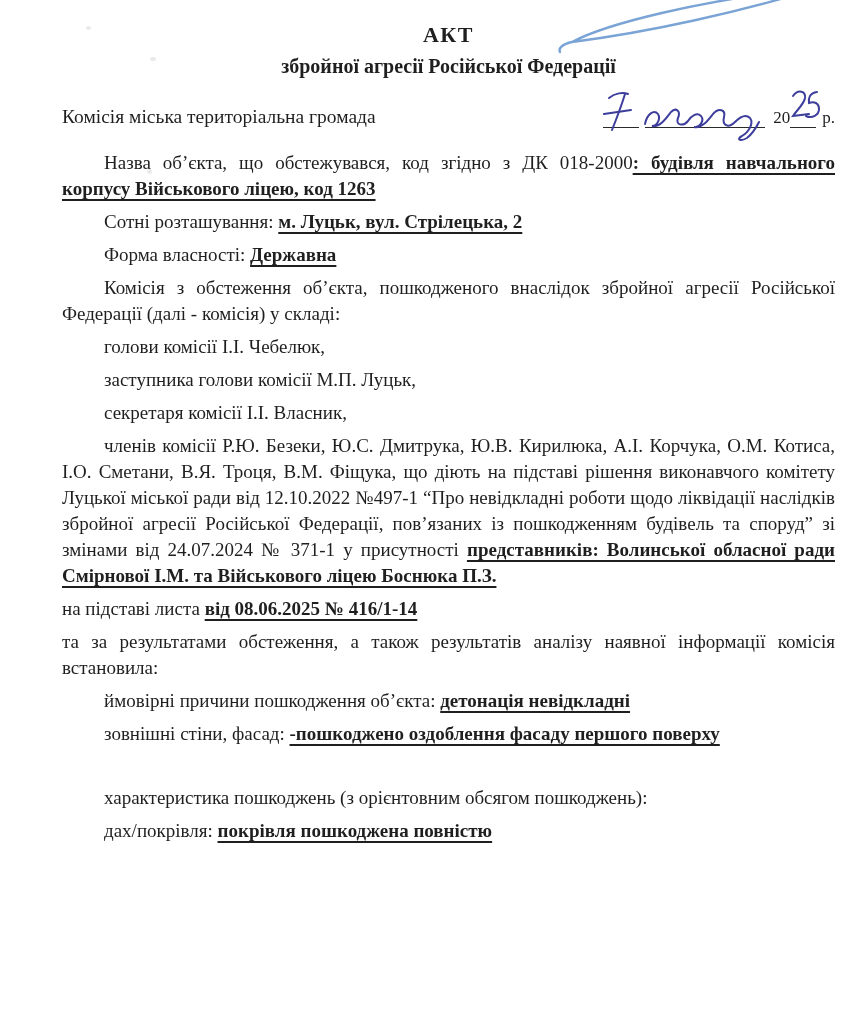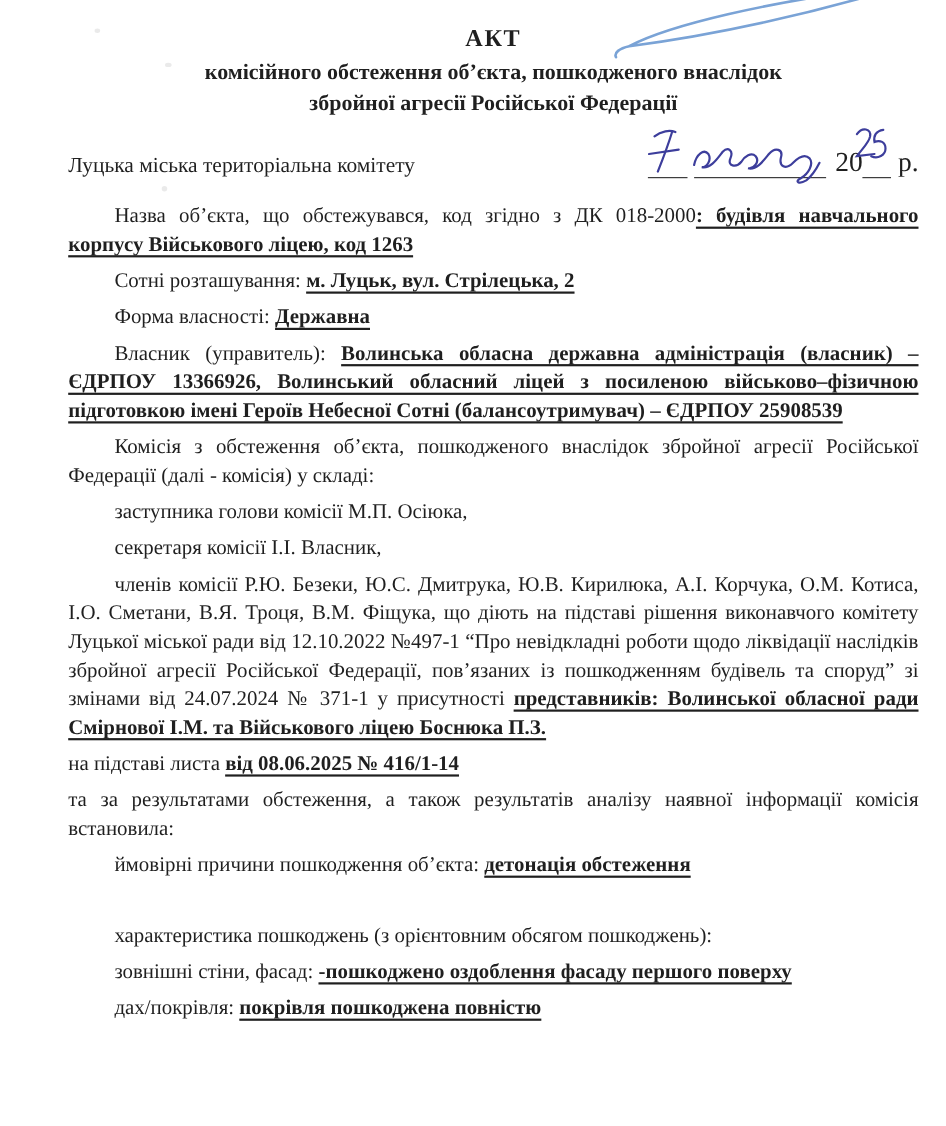--- a/index.html
+++ b/index.html
@@ -34,21 +34,21 @@
     display:flex;
     justify-content:space-between;
     align-items:flex-end;
     margin-top:26px;
     margin-bottom:6px;
     font-size:19.5px;
   }
   .date-line{
     position:relative;
     white-space:nowrap;
-    font-size:25px;
+    font-size:17px;
   }
   .uline{
     display:inline-block;
     border-bottom:1.6px solid #2a2a2a;
     height:19px;
     vertical-align:bottom;
   }
   .day-line{width:36px;margin-right:6px;}
   .month-line{width:120px;margin-right:8px;}
   .year-line{width:26px;margin-right:6px;}
@@ -90,25 +90,24 @@
 <div class="smudge" style="left:147px;top:169px;width:5px;height:5px;"></div>
 
 <svg class="pen-overlay swoosh" viewBox="0 0 860 64">
   <path d="M 818,-12 C 740,12 650,32 572,42 C 563,44 558,48 560,52
            M 572,42 C 610,22 700,2 792,-10" fill="none" stroke="#7aa3d6" stroke-width="2.4" stroke-linecap="round"></path>
 </svg>
 
 <div class="page">
 
   <div class="title">АКТ</div>
-  <div class="subtitle">комісійного обстеження об’єкта, пошкодженого внаслідок</div>
   <div class="subtitle">збройної агресії Російської Федерації</div>
 
   <div class="meta-row">
-    <span>Луцька міська територіальна комітету</span>
+    <span>Комісія міська територіальна громада</span>
     <span class="date-line">
       <span class="uline day-line"></span><span class="uline month-line"></span><span>20</span><span class="uline year-line"></span><span>р.</span>
       
       <svg class="pen-overlay date-ink" viewBox="0 0 252 72">
         <g fill="none" stroke="#3d3e9c" stroke-width="2" stroke-linecap="round">
 
           <path d="M 12,26 C 18,21 26,20 31,22"></path>
           <path d="M 28,22 C 24,35 19,48 15,58"></path>
           <path d="M 7,42 L 34,38"></path>
 
@@ -122,26 +121,26 @@
           <path d="M 220,20 C 213,21 211,26 212,31 C 217,29 222,31 222,37 C 222,43 215,47 209,44"></path>
         </g>
       </svg>
     </span>
   </div>
 
   <div class="doc-body">
       <p class="para indent"><span class="">Назва об’єкта, що обстежувався, код згідно з ДК 018-2000</span><span class="b u">: будівля навчального корпусу Військового ліцею, код 1263</span></p>
       <p class="para indent"><span class="">Сотні розташування: </span><span class="b u">м. Луцьк, вул. Стрілецька, 2</span></p>
       <p class="para indent"><span class="">Форма власності: </span><span class="b u">Державна</span></p>
-      <p class="para indent"><span class="">Власник (управитель): </span><span class="b u">Волинська обласна державна адміністрація (власник) – ЄДРПОУ 13366926, Волинський обласний ліцей з посиленою військово–фізичною підготовкою імені Героїв Небесної Сотні (балансоутримувач) – ЄДРПОУ 25908539</span></p>
       <p class="para indent"><span class="">Комісія з обстеження об’єкта, пошкодженого внаслідок збройної агресії Російської Федерації (далі - комісія) у складі:</span></p>
-      <p class="para indent"><span class="">заступника голови комісії М.П. Осіюка,</span></p>
+      <p class="para indent"><span class="">голови комісії І.І. Чебелюк,</span></p>
+      <p class="para indent"><span class="">заступника голови комісії М.П. Луцьк,</span></p>
       <p class="para indent"><span class="">секретаря комісії І.І. Власник,</span></p>
       <p class="para indent"><span class="">членів комісії Р.Ю. Безеки, Ю.С. Дмитрука, Ю.В. Кирилюка, А.І. Корчука, О.М. Котиса, І.О. Сметани, В.Я. Троця, В.М. Фіщука, що діють на підставі рішення виконавчого комітету Луцької міської ради від 12.10.2022 №497-1 “Про невідкладні роботи щодо ліквідації наслідків збройної агресії Російської Федерації, пов’язаних із пошкодженням будівель та споруд” зі змінами від 24.07.2024 № 371-1 у присутності </span><span class="b u">представників: Волинської обласної ради Смірнової І.М. та Військового ліцею Боснюка П.З.</span></p>
       <p class="para"><span class="">на підставі листа </span><span class="b u">від 08.06.2025 № 416/1-14</span></p>
       <p class="para"><span class="">та за результатами обстеження, а також результатів аналізу наявної інформації комісія встановила:</span></p>
-      <p class="para indent"><span class="">ймовірні причини пошкодження об’єкта: </span><span class="b u">детонація обстеження</span></p>
+      <p class="para indent"><span class="">ймовірні причини пошкодження об’єкта: </span><span class="b u">детонація невідкладні</span></p>
+      <p class="para indent"><span class="">зовнішні стіни, фасад: </span><span class="b u">-пошкоджено оздоблення фасаду першого поверху</span></p>
       <p class="para indent gap-lg"><span class="">характеристика пошкоджень (з орієнтовним обсягом пошкоджень):</span></p>
-      <p class="para indent"><span class="">зовнішні стіни, фасад: </span><span class="b u">-пошкоджено оздоблення фасаду першого поверху</span></p>
       <p class="para indent"><span class="">дах/покрівля: </span><span class="b u">покрівля пошкоджена повністю</span></p>
     </div>
 
 </div>
 
 </body></html>

